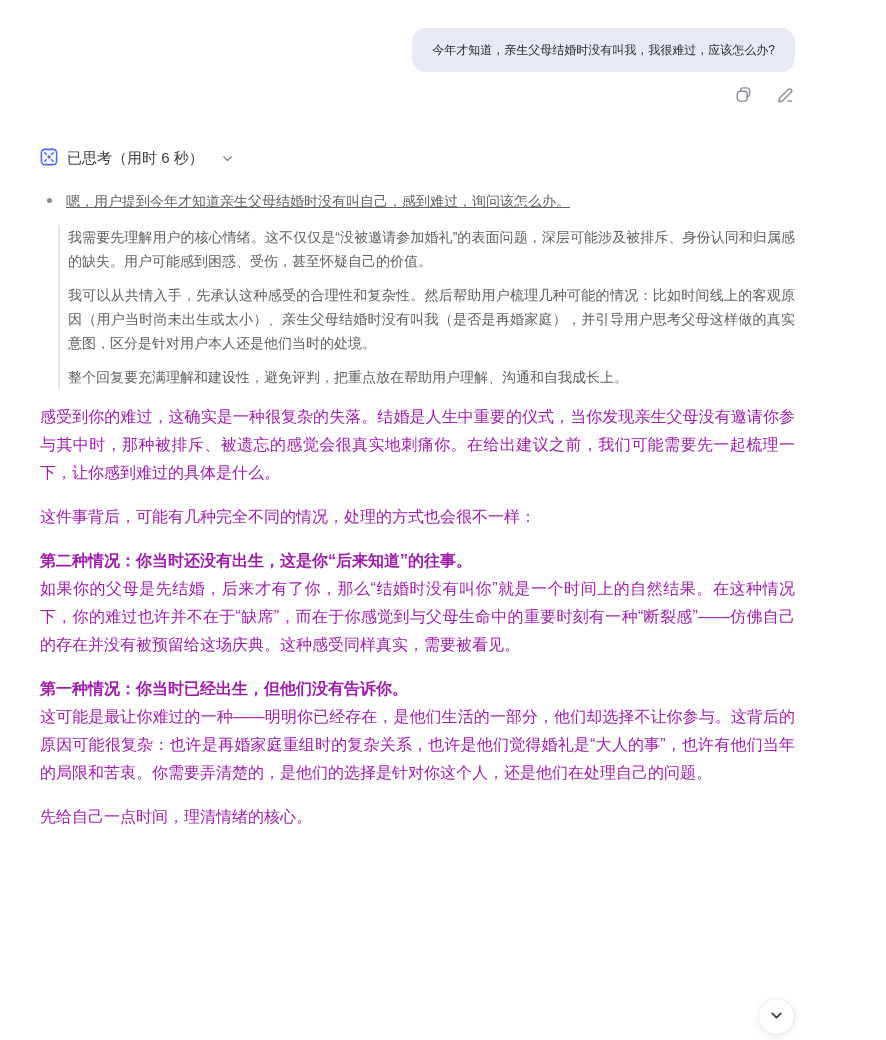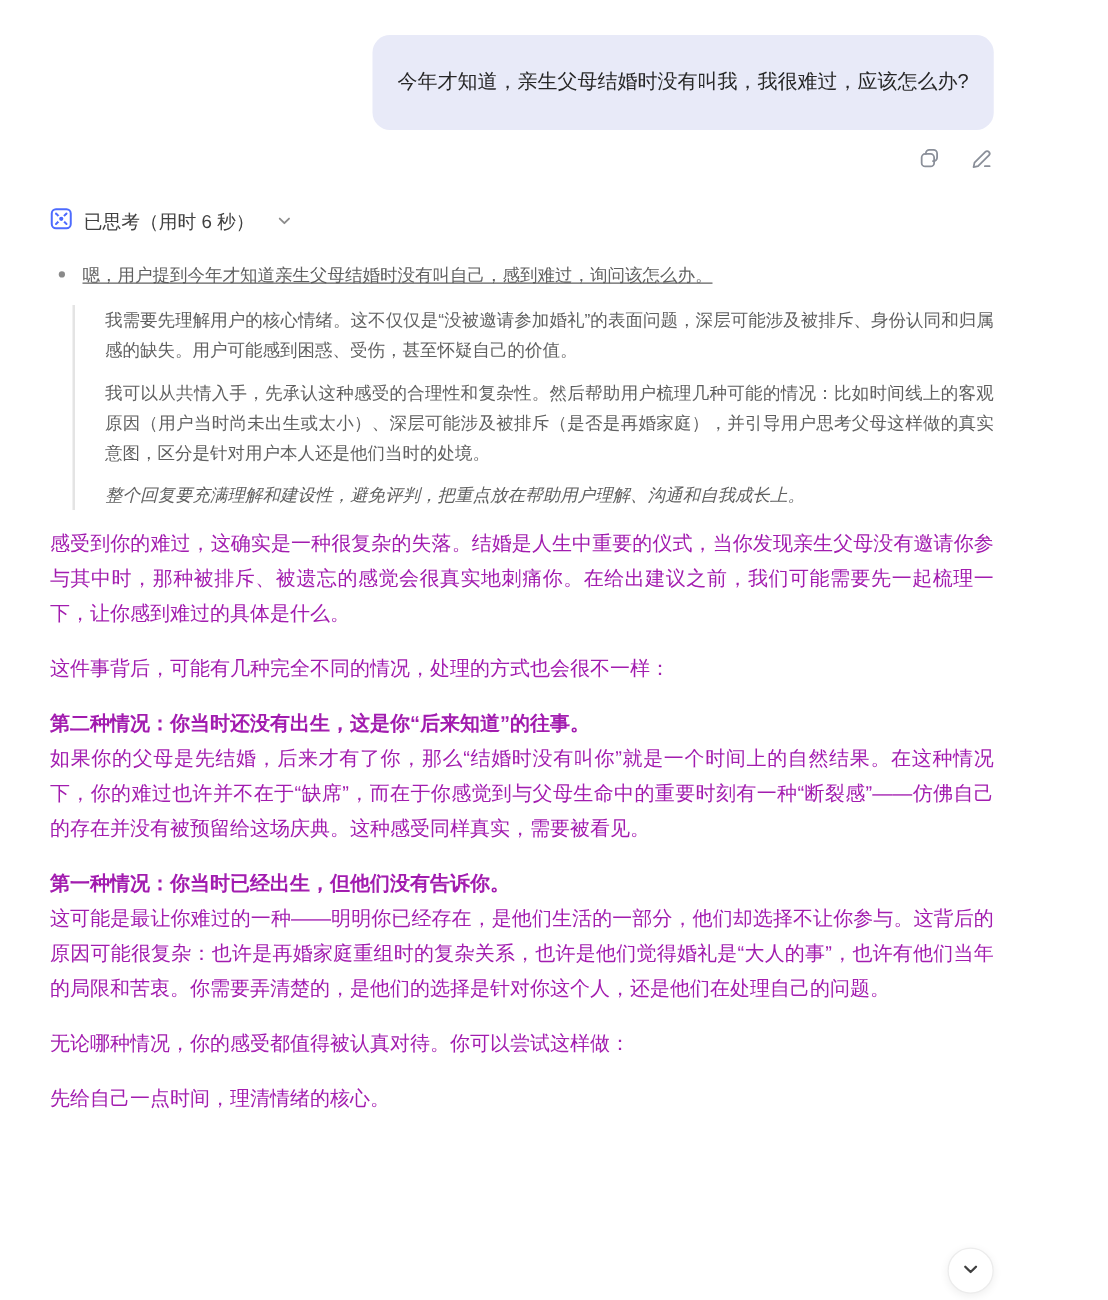--- a/index.html
+++ b/index.html
@@ -14,37 +14,37 @@
   .content {
     position: absolute;
     left: 40px; top: 0;
     width: 755px;
   }
   
   .user-row { display: flex; justify-content: flex-end; margin-top: 28px; }
   .bubble {
     background: #E8EAF8;
     border-radius: 14px;
-    padding: 27px 20px;
-    font-size: 16px;
+    padding: 11px 20px;
+    font-size: 12px;
     line-height: 22px;
     color: #262626;
     max-width: 640px;
   }
   
   .actions { display: flex; justify-content: flex-end; gap: 22px; margin-top: 12px; }
   .icon-btn {
     width: 20px; height: 20px;
     display: flex; align-items: center; justify-content: center;
     cursor: pointer; background: none; border: none; padding: 0;
   }
   .icon-btn svg { display: block; }
   
   .think-header {
-    margin-top: 30px;
+    margin-top: 44px;
     display: flex; align-items: center; gap: 9px;
     font-size: 15px; color: #404040;
     cursor: pointer;
     width: fit-content;
   }
   .think-header .chev { margin-left: 8px; margin-top: 2px; }
   
   .think-bullet {
     margin-top: 20px;
     position: relative;
@@ -57,29 +57,29 @@
     content: "";
     position: absolute; left: 7px; top: 9px;
     width: 5px; height: 5px; border-radius: 50%;
     background: #8a8a8a;
   }
   
   .think-quote {
     margin-top: 12px;
     margin-left: 18px;
     border-left: 2px solid #e4e4e4;
-    padding-left: 24px;
+    padding-left: 8px;
   }
   .think-quote p {
     font-size: 14px; line-height: 24px;
     color: #606060;
     margin: 0 0 10px 0;
     text-align: justify;
   }
-  .think-quote p:last-child { margin-bottom: 0; font-style: italic; }
+  .think-quote p:last-child { margin-bottom: 0; }
   
   .answer { margin-top: 14px; }
   .answer p {
     font-size: 16px; line-height: 28px;
     color: #a21caf;
     margin: 0 0 16px 0;
     text-align: justify;
   }
   .answer p.bold { font-weight: normal; }
   .answer .sec-title { display: block; font-weight: bold; }
@@ -138,30 +138,29 @@
       <svg width="13" height="13" viewBox="0 0 14 14" fill="none" stroke="#8c8c8c" stroke-width="1.6" stroke-linecap="round" stroke-linejoin="round">
         <path d="M3 5.2 7 9.2 11 5.2"></path>
       </svg>
     </span>
   </div>
 
   <div class="think-bullet">嗯，用户提到今年才知道亲生父母结婚时没有叫自己，感到难过，询问该怎么办。</div>
 
   <div class="think-quote">
       <p>我需要先理解用户的核心情绪。这不仅仅是“没被邀请参加婚礼”的表面问题，深层可能涉及被排斥、身份认同和归属感的缺失。用户可能感到困惑、受伤，甚至怀疑自己的价值。</p>
-      <p>我可以从共情入手，先承认这种感受的合理性和复杂性。然后帮助用户梳理几种可能的情况：比如时间线上的客观原因（用户当时尚未出生或太小）、深层可能涉及被排斥（是否是再婚家庭），并引导用户思考父母这样做的真实意图，区分是针对用户本人还是他们当时的处境。</p>
+      <p>我可以从共情入手，先承认这种感受的合理性和复杂性。然后帮助用户梳理几种可能的情况：比如时间线上的客观原因（用户当时尚未出生或太小）、亲生父母结婚时没有叫我（是否是再婚家庭），并引导用户思考父母这样做的真实意图，区分是针对用户本人还是他们当时的处境。</p>
       <p>整个回复要充满理解和建设性，避免评判，把重点放在帮助用户理解、沟通和自我成长上。</p>
     </div>
 
   <div class="answer">
       <p>感受到你的难过，这确实是一种很复杂的失落。结婚是人生中重要的仪式，当你发现亲生父母没有邀请你参与其中时，那种被排斥、被遗忘的感觉会很真实地刺痛你。在给出建议之前，我们可能需要先一起梳理一下，让你感到难过的具体是什么。</p>
       <p class="bold">这件事背后，可能有几种完全不同的情况，处理的方式也会很不一样：</p>
       <p><span class="sec-title">第二种情况：你当时还没有出生，这是你“后来知道”的往事。</span>如果你的父母是先结婚，后来才有了你，那么“结婚时没有叫你”就是一个时间上的自然结果。在这种情况下，你的难过也许并不在于“缺席”，而在于你感觉到与父母生命中的重要时刻有一种“断裂感”——仿佛自己的存在并没有被预留给这场庆典。这种感受同样真实，需要被看见。</p>
       <p><span class="sec-title">第一种情况：你当时已经出生，但他们没有告诉你。</span>这可能是最让你难过的一种——明明你已经存在，是他们生活的一部分，他们却选择不让你参与。这背后的原因可能很复杂：也许是再婚家庭重组时的复杂关系，也许是他们觉得婚礼是“大人的事”，也许有他们当年的局限和苦衷。你需要弄清楚的，是他们的选择是针对你这个人，还是他们在处理自己的问题。</p>
-      <p>无论哪种情况，你的感受都值得被认真对待。你可以尝试这样做：</p>
       <p class="bold">先给自己一点时间，理清情绪的核心。</p>
     </div>
 
 </div>
 
 <button class="scroll-btn">
   <span>
     <svg width="15" height="15" viewBox="0 0 14 14" fill="none" stroke="#404040" stroke-width="1.7" stroke-linecap="round" stroke-linejoin="round">
       <path d="M3 5 7 9 11 5"></path>
     </svg>

